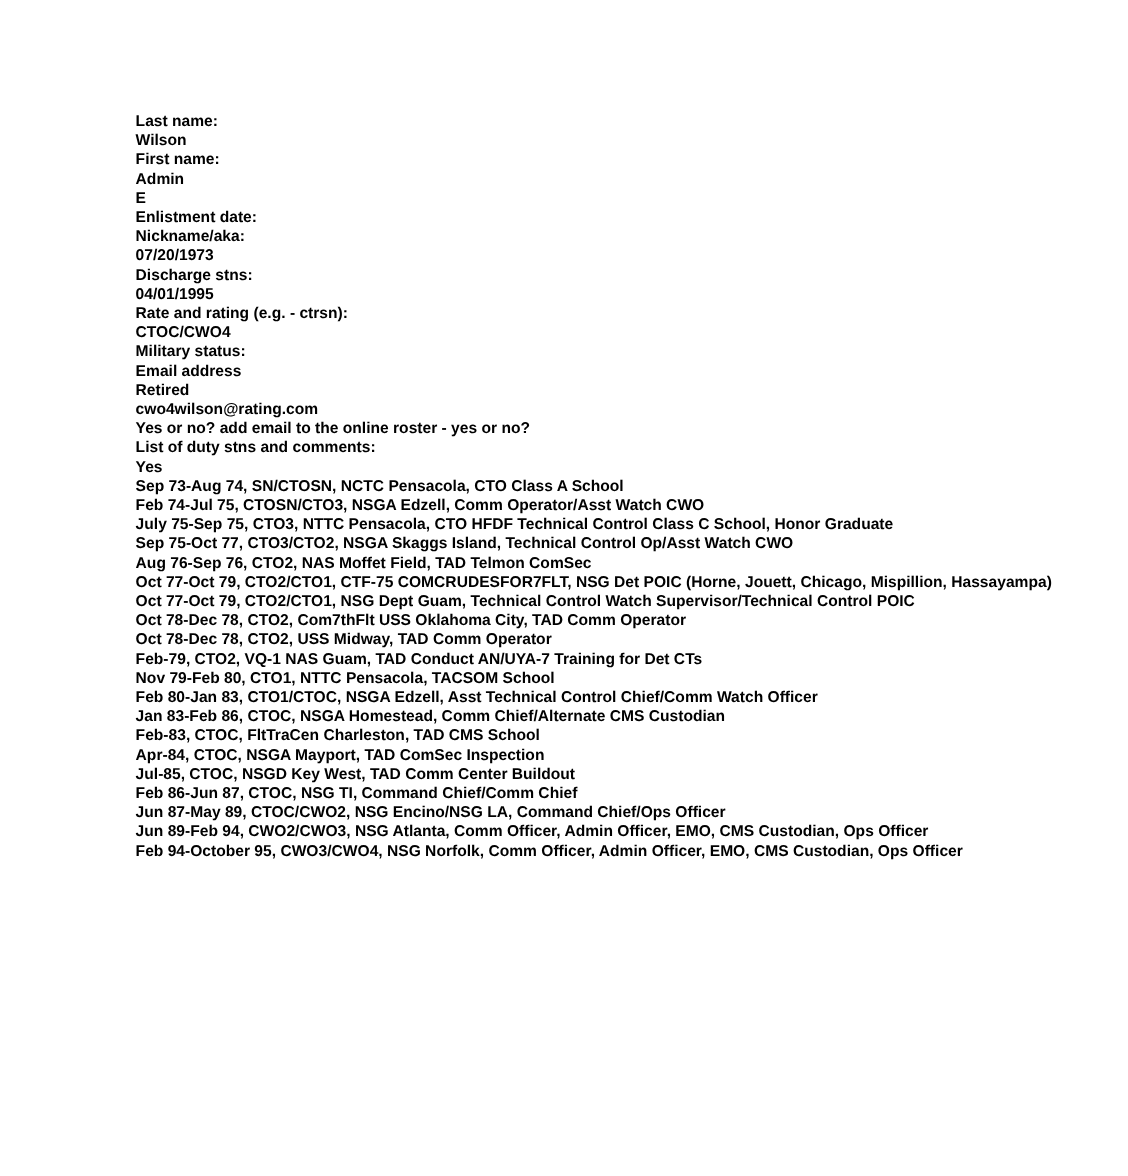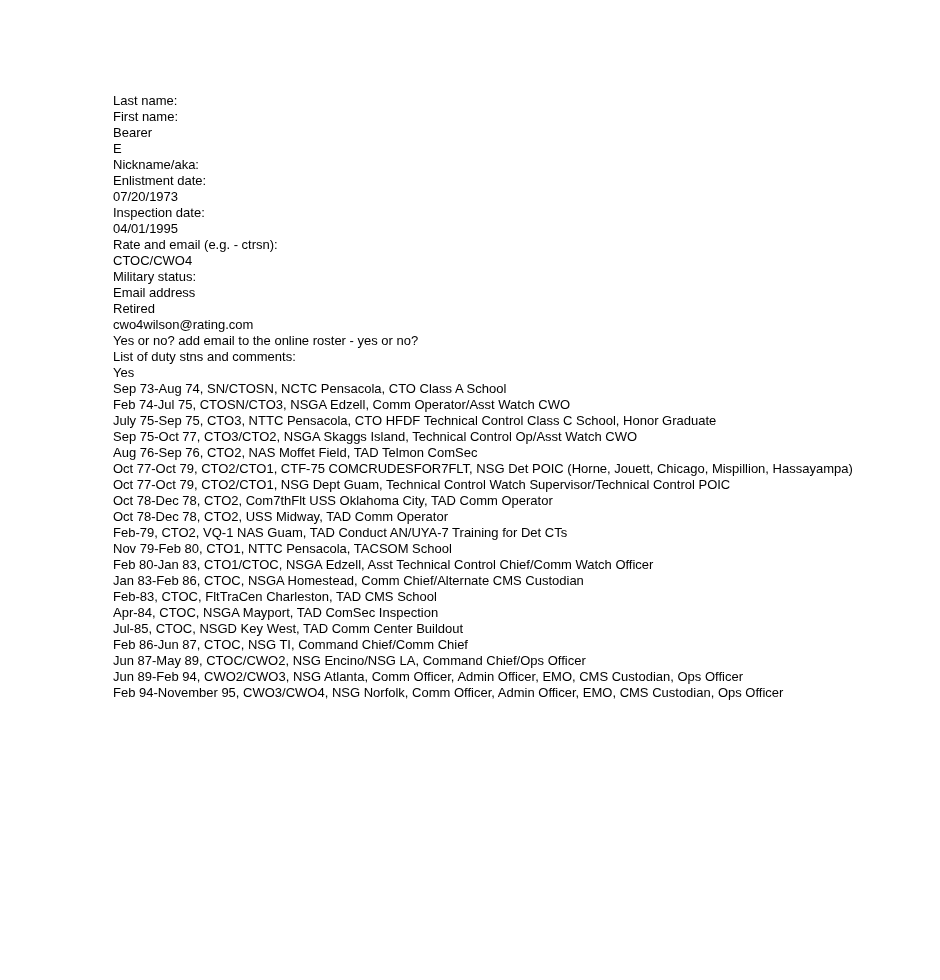--- a/index.html
+++ b/index.html
@@ -20,36 +20,38 @@
     top: 93px;
     width: 800px;
     color: #000000;
     font-size: 13px;
     line-height: 16px;
     white-space: nowrap;
     -webkit-font-smoothing: none;
   }
   .line {
     height: 16px;
+    font-weight: bold;
   }
 </style>
 </head>
 <body>
 
 <div class="text-block" id="personnel-record">
     <div class="line">Last name:</div>
+    <div class="line">Wilson</div>
     <div class="line">First name:</div>
-    <div class="line">Bearer</div>
+    <div class="line">Admin</div>
     <div class="line">E</div>
+    <div class="line">Enlistment date:</div>
     <div class="line">Nickname/aka:</div>
-    <div class="line">Enlistment date:</div>
     <div class="line">07/20/1973</div>
-    <div class="line">Inspection date:</div>
+    <div class="line">Discharge stns:</div>
     <div class="line">04/01/1995</div>
-    <div class="line">Rate and email (e.g. - ctrsn):</div>
+    <div class="line">Rate and rating (e.g. - ctrsn):</div>
     <div class="line">CTOC/CWO4</div>
     <div class="line">Military status:</div>
     <div class="line">Email address</div>
     <div class="line">Retired</div>
     <div class="line">cwo4wilson@rating.com</div>
     <div class="line">Yes or no? add email to the online roster - yes or no?</div>
     <div class="line">List of duty stns and comments:</div>
     <div class="line">Yes</div>
     <div class="line">Sep 73-Aug 74, SN/CTOSN, NCTC Pensacola, CTO Class A School</div>
     <div class="line">Feb 74-Jul 75, CTOSN/CTO3, NSGA Edzell, Comm Operator/Asst Watch CWO</div>
@@ -63,14 +65,14 @@
     <div class="line">Feb-79, CTO2, VQ-1 NAS Guam, TAD Conduct AN/UYA-7 Training for Det CTs</div>
     <div class="line">Nov 79-Feb 80, CTO1, NTTC Pensacola, TACSOM School</div>
     <div class="line">Feb 80-Jan 83, CTO1/CTOC, NSGA Edzell, Asst Technical Control Chief/Comm Watch Officer</div>
     <div class="line">Jan 83-Feb 86, CTOC, NSGA Homestead, Comm Chief/Alternate CMS Custodian</div>
     <div class="line">Feb-83, CTOC, FltTraCen Charleston, TAD CMS School</div>
     <div class="line">Apr-84, CTOC, NSGA Mayport, TAD ComSec Inspection</div>
     <div class="line">Jul-85, CTOC, NSGD Key West, TAD Comm Center Buildout</div>
     <div class="line">Feb 86-Jun 87, CTOC, NSG TI, Command Chief/Comm Chief</div>
     <div class="line">Jun 87-May 89, CTOC/CWO2, NSG Encino/NSG LA, Command Chief/Ops Officer</div>
     <div class="line">Jun 89-Feb 94, CWO2/CWO3, NSG Atlanta, Comm Officer, Admin Officer, EMO, CMS Custodian, Ops Officer</div>
-    <div class="line">Feb 94-November 95, CWO3/CWO4, NSG Norfolk, Comm Officer, Admin Officer, EMO, CMS Custodian, Ops Officer</div>
+    <div class="line">Feb 94-October 95, CWO3/CWO4, NSG Norfolk, Comm Officer, Admin Officer, EMO, CMS Custodian, Ops Officer</div>
   </div>
 
 </body></html>

